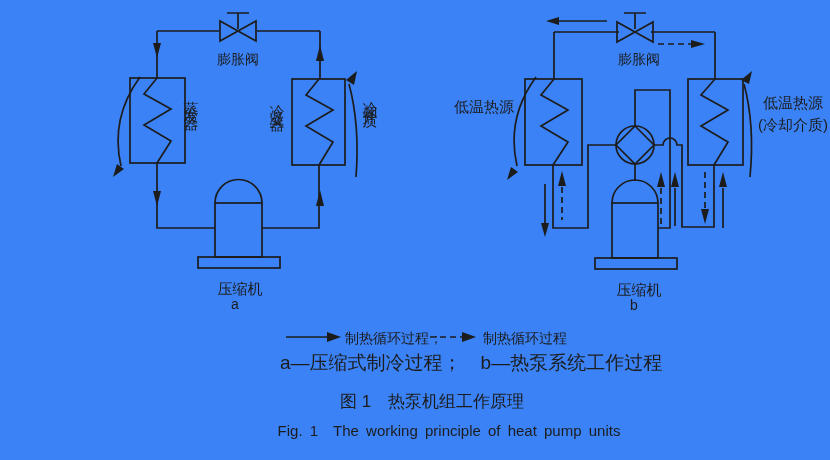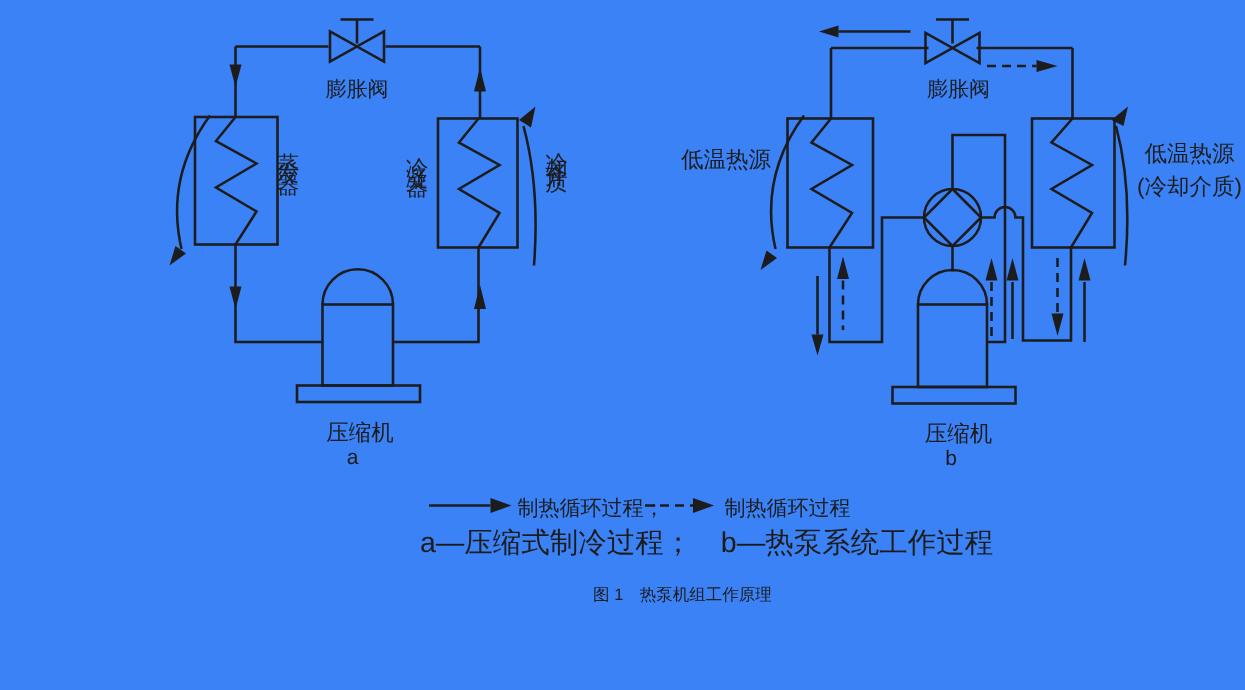--- a/index.html
+++ b/index.html
@@ -138,16 +138,17 @@
   <div class="lbl c" style="left:613px; top:281px; width:52px; font-size:15px;">压缩机</div>
 
   <div class="lbl c" style="left:624px; top:297px; width:20px; font-size:14px;">b</div>
 
   <div class="lbl" style="left:345px; top:330px; font-size:14px;">制热循环过程；</div>
 
   <div class="lbl" style="left:483px; top:330px; font-size:14px;">制热循环过程</div>
 
   <div class="lbl c" style="left:280px; top:351px; width:322px; font-size:19px;">a—压缩式制冷过程；　b—热泵系统工作过程</div>
 
-  <div class="lbl c" style="left:305px; top:391px; width:300px; font-size:11px;">图 1　热泵机组工作原理</div>
+  <div class="lbl c" style="left:282px; top:391px; width:300px; font-size:17px;">图 1　热泵机组工作原理</div>
 
+  <div class="lbl c" style="left:254px; top:422px; width:390px; font-size:15px; word-spacing:3px;">Fig. 1　The working principle of heat pump units</div>
 
 </div>
 
 </body></html>

